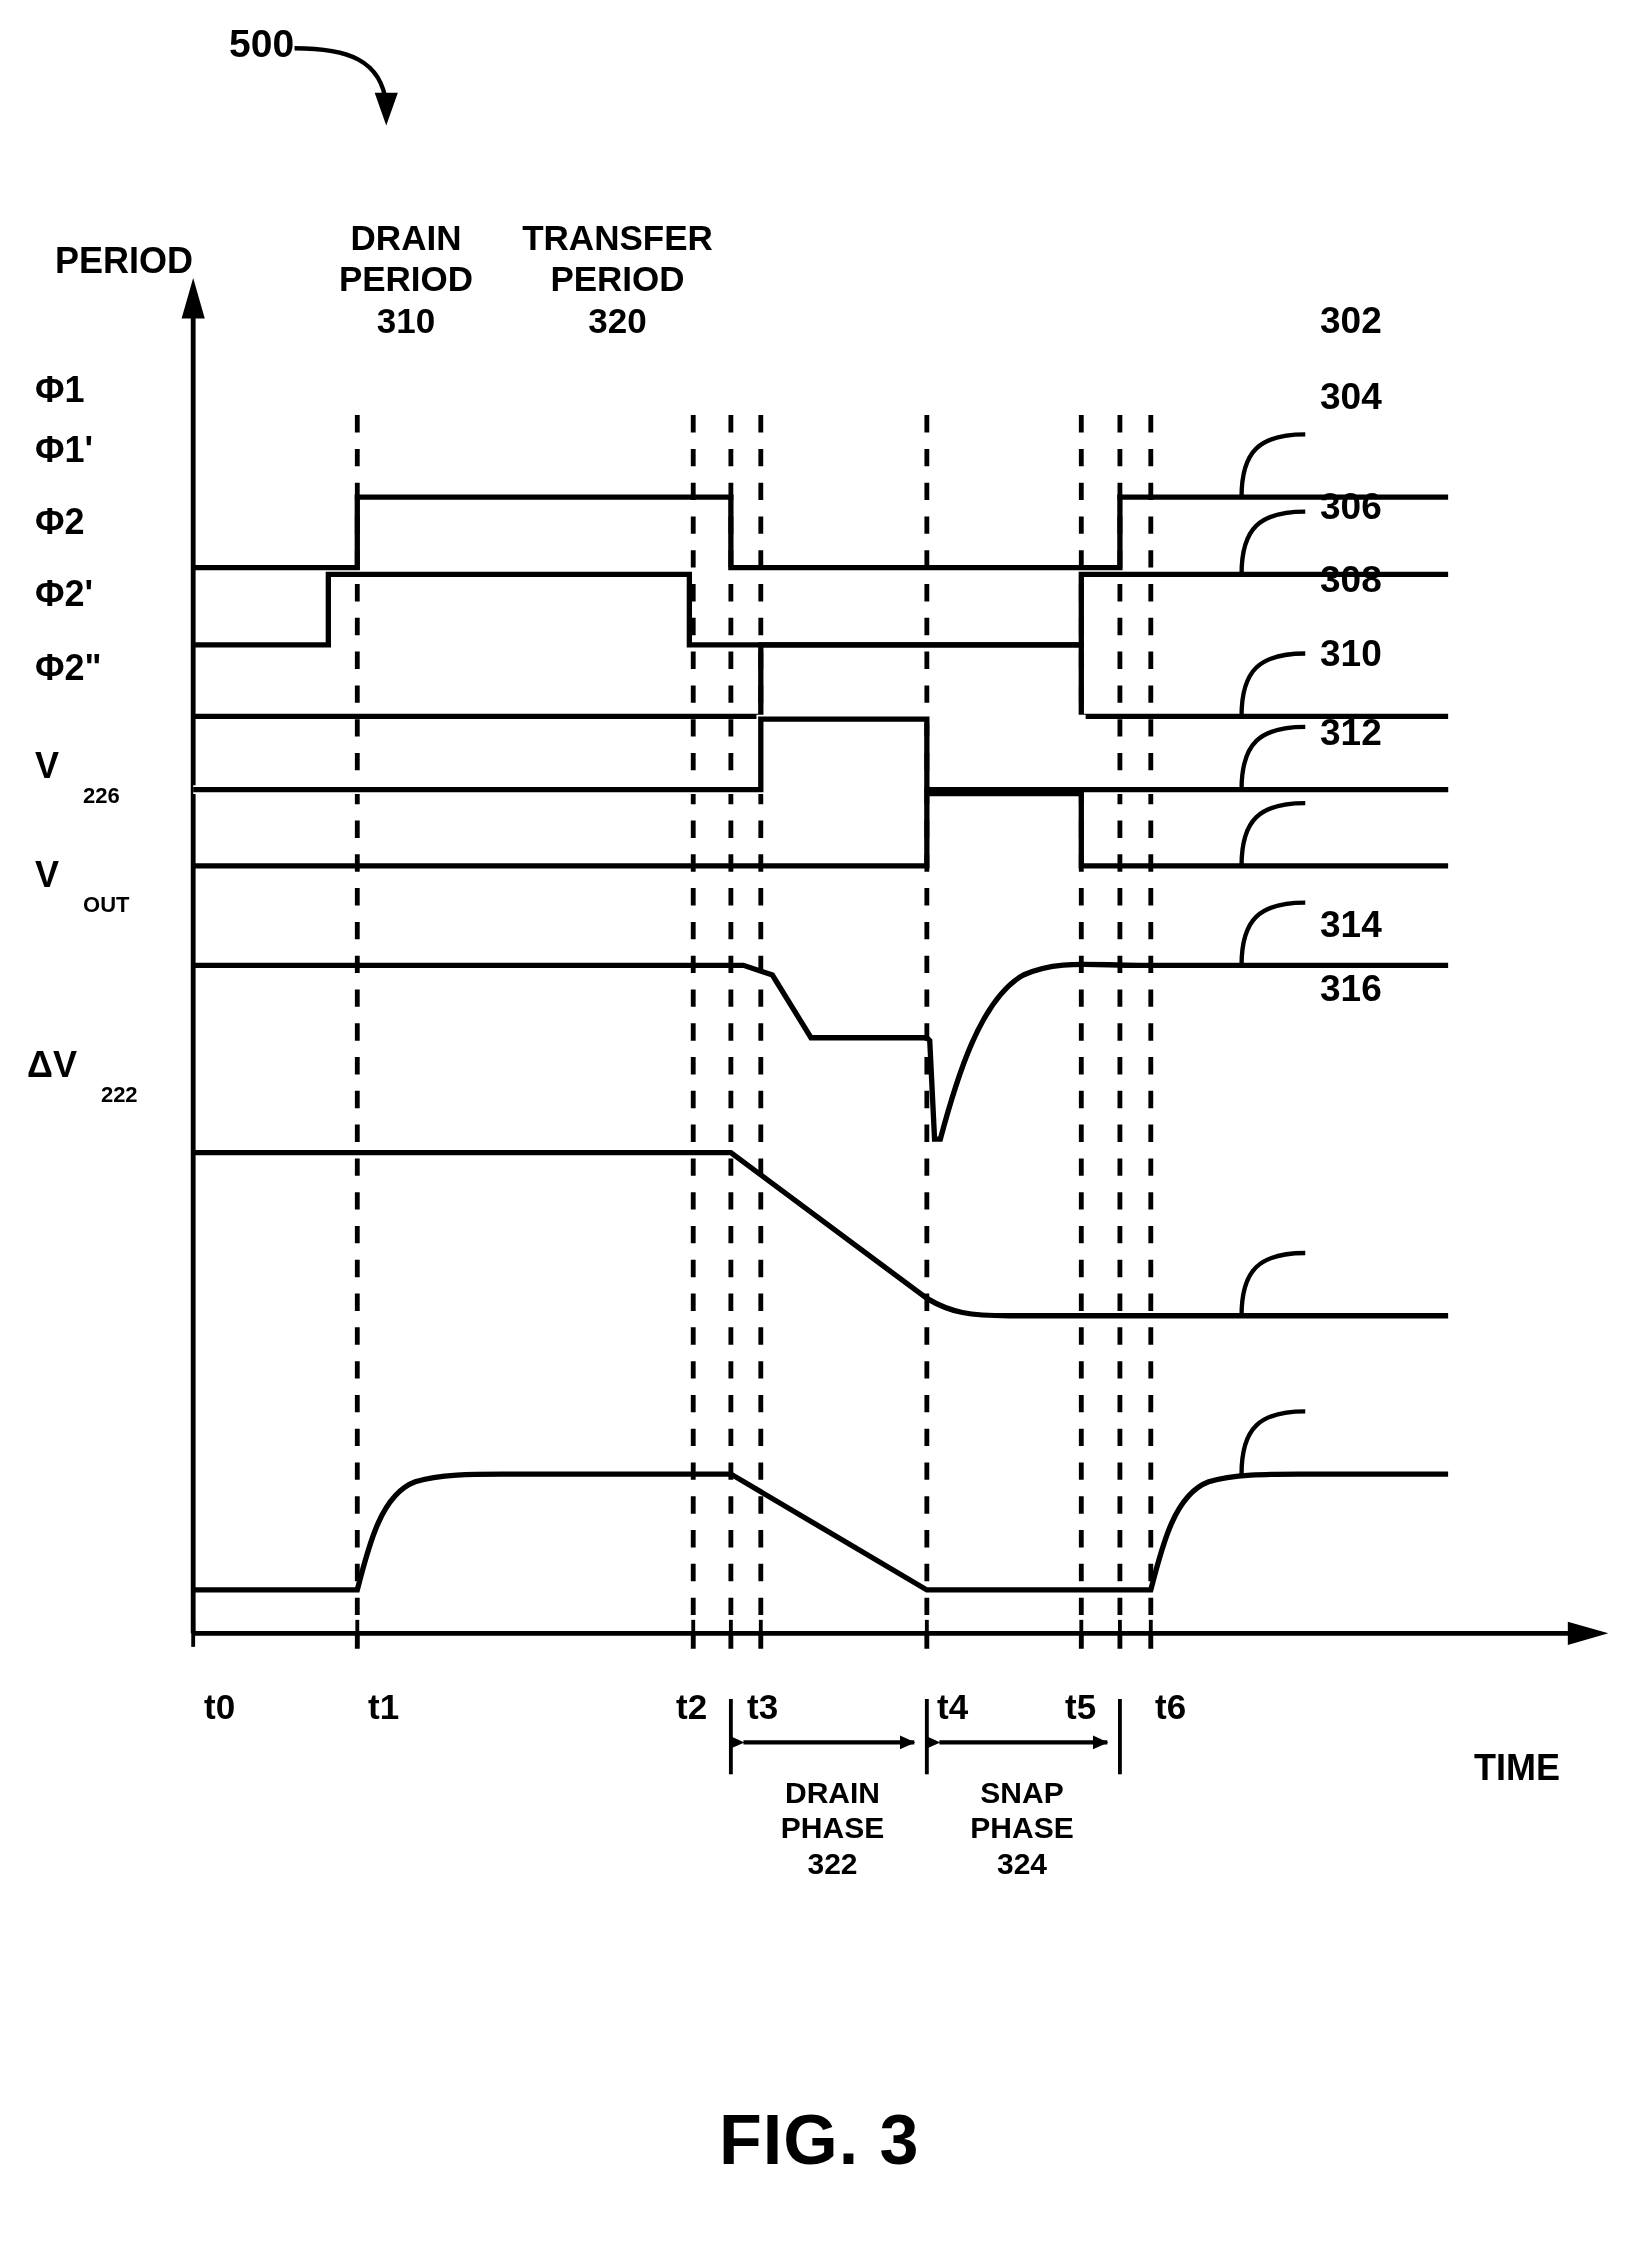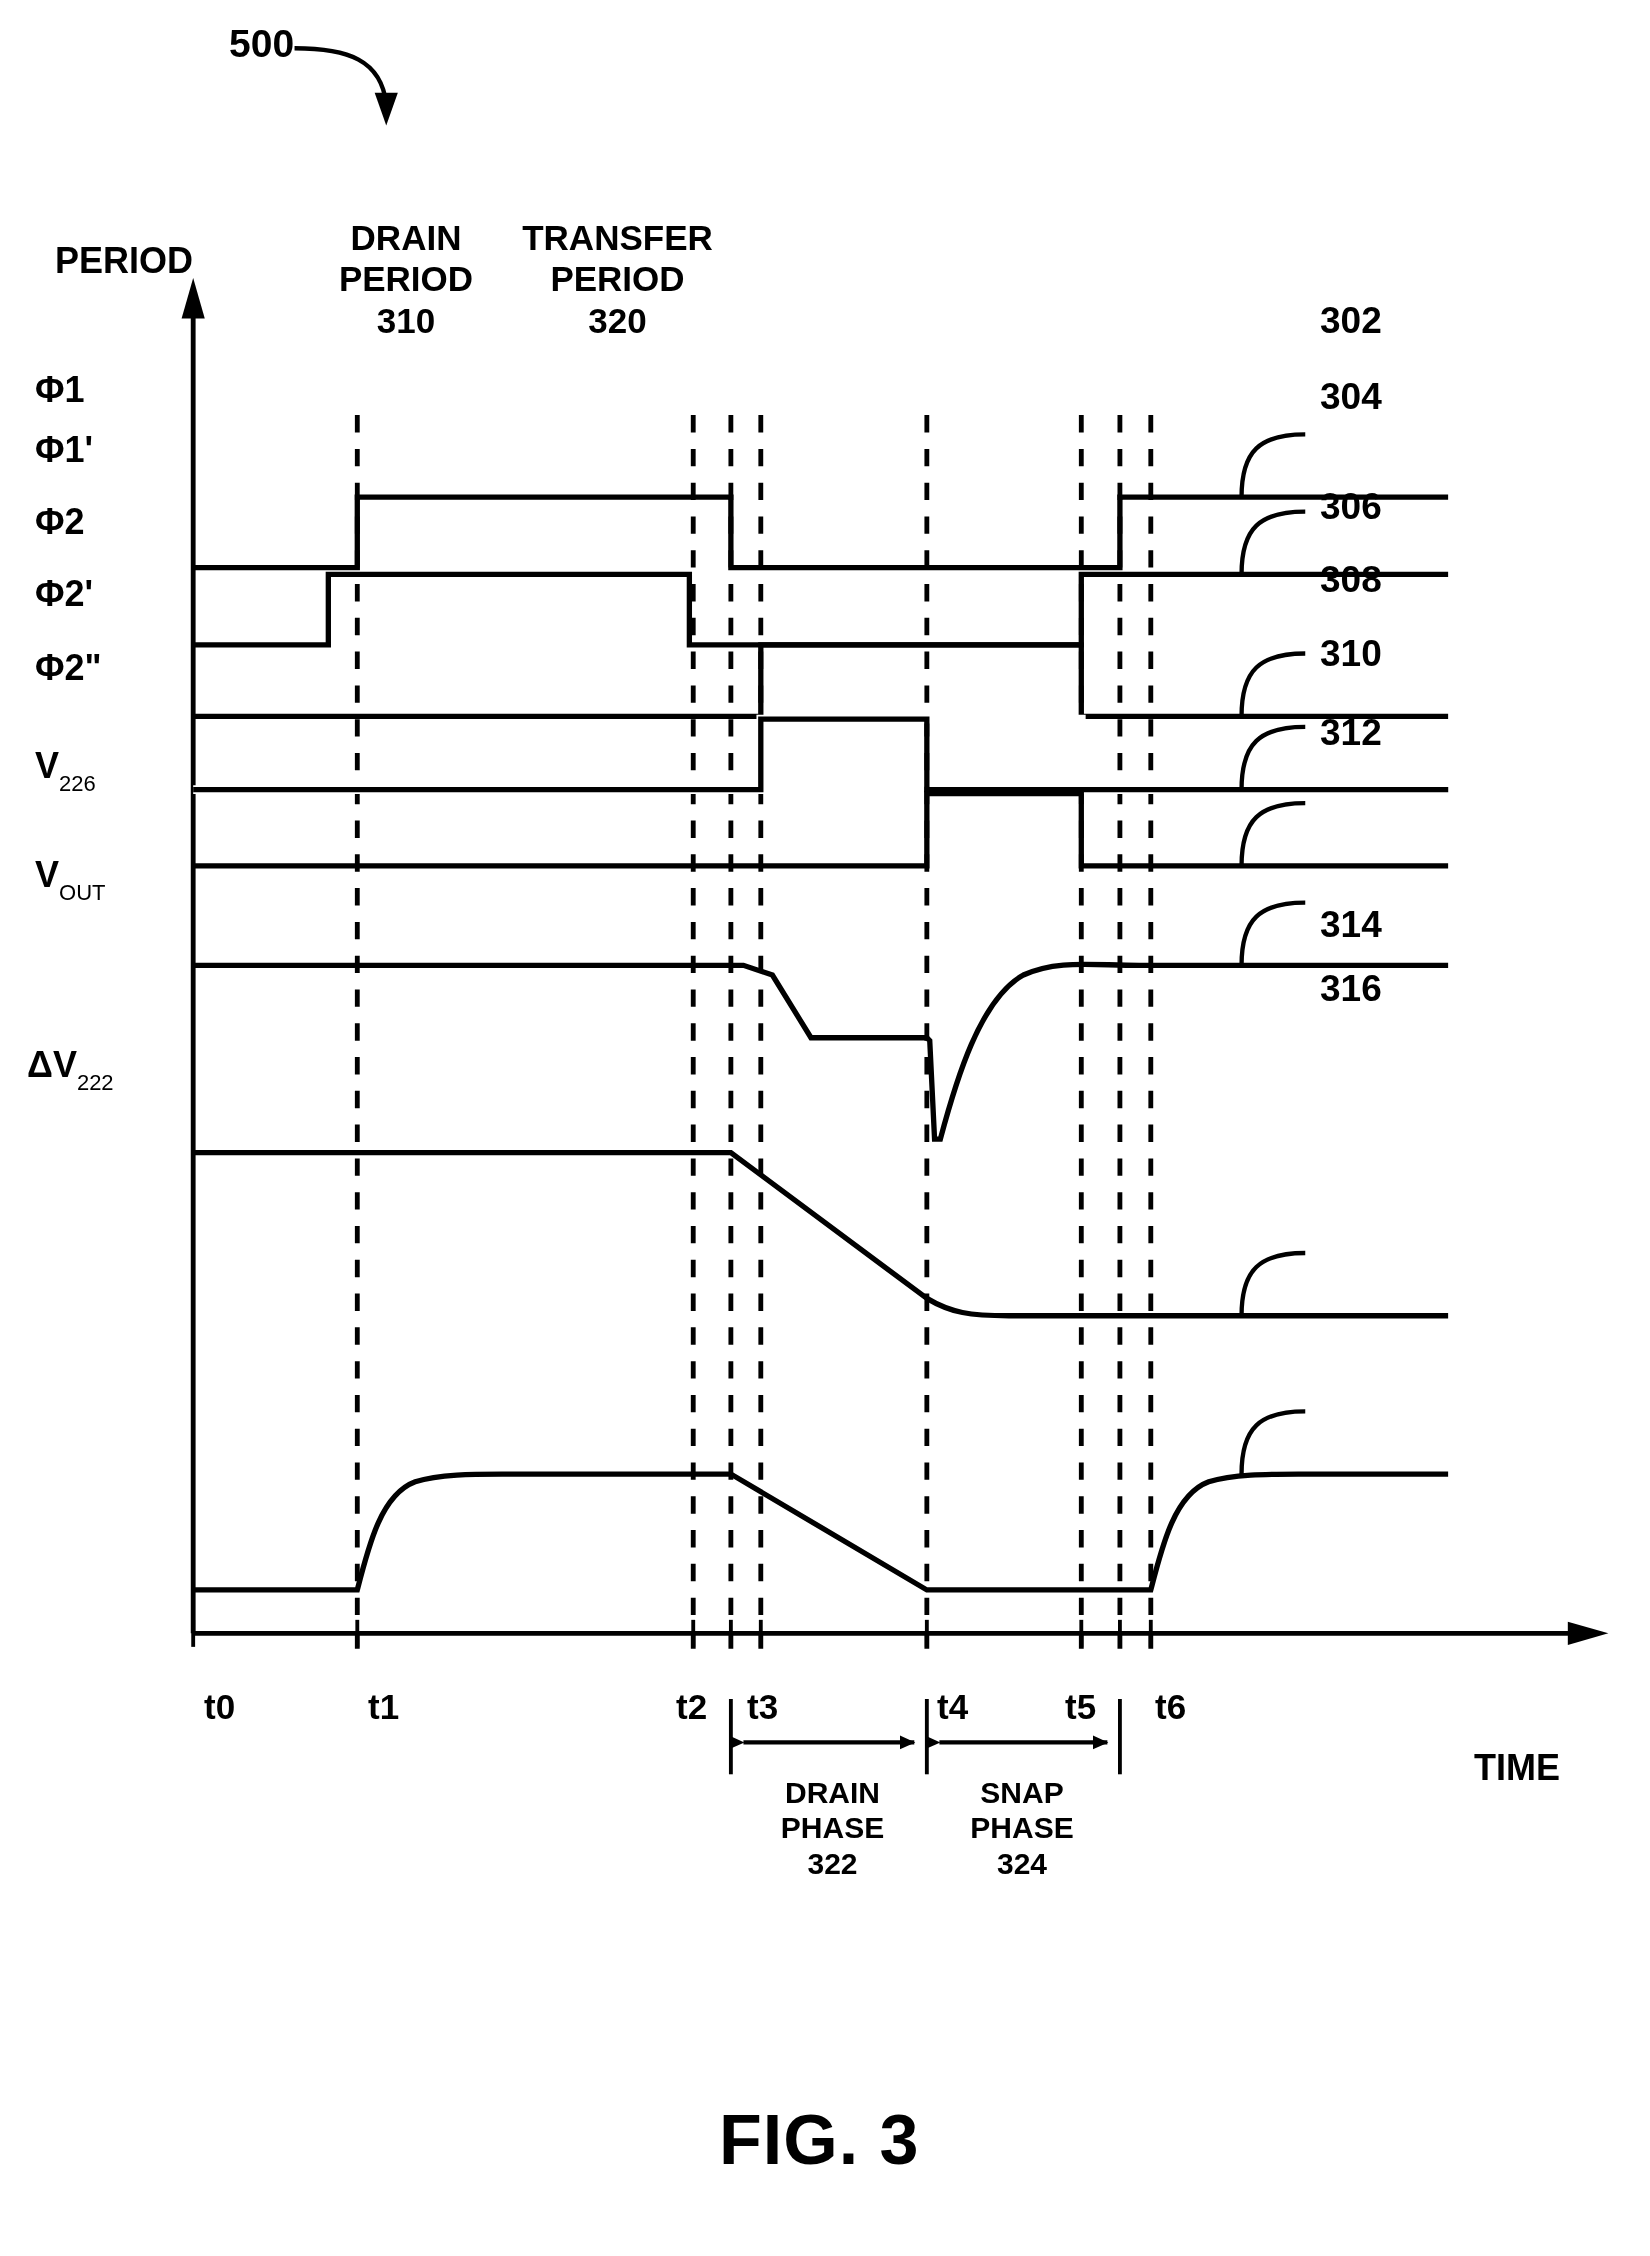--- a/index.html
+++ b/index.html
@@ -4,21 +4,21 @@
 <style>
   html,body{margin:0;padding:0;background:#ffffff;}
   body{width:1650px;height:2256px;position:relative;
        font-family:"Liberation Sans", sans-serif;color:#000;overflow:hidden;}
   #fig{position:absolute;inset:0;}
   svg{position:absolute;top:0;left:0;width:1650px;height:2256px;}
   .txt{position:absolute;font-weight:bold;white-space:nowrap;line-height:1;}
   .ref300{font-size:39px;}
   .periodlbl{font-size:35px;text-align:center;font-weight:bold;line-height:1.18;}
   .siglbl{font-size:36px;}
-  .sub{font-size:22px;vertical-align:baseline;position:relative;top:13px;font-weight:normal;}
+  .sub{font-size:22px;vertical-align:baseline;position:relative;top:25px;font-weight:bold;margin-left:24px;}
   .refnum{font-size:37px;}
   .tlbl{font-size:35px;}
   .timelbl{font-size:36px;margin-top:17px;}
   .phaselbl{font-size:30px;text-align:center;line-height:1.18;font-weight:bold;}
   .figcap{font-size:70px;letter-spacing:1px;}
 </style>
 </head>
 <body>
 
 <div id="fig">

